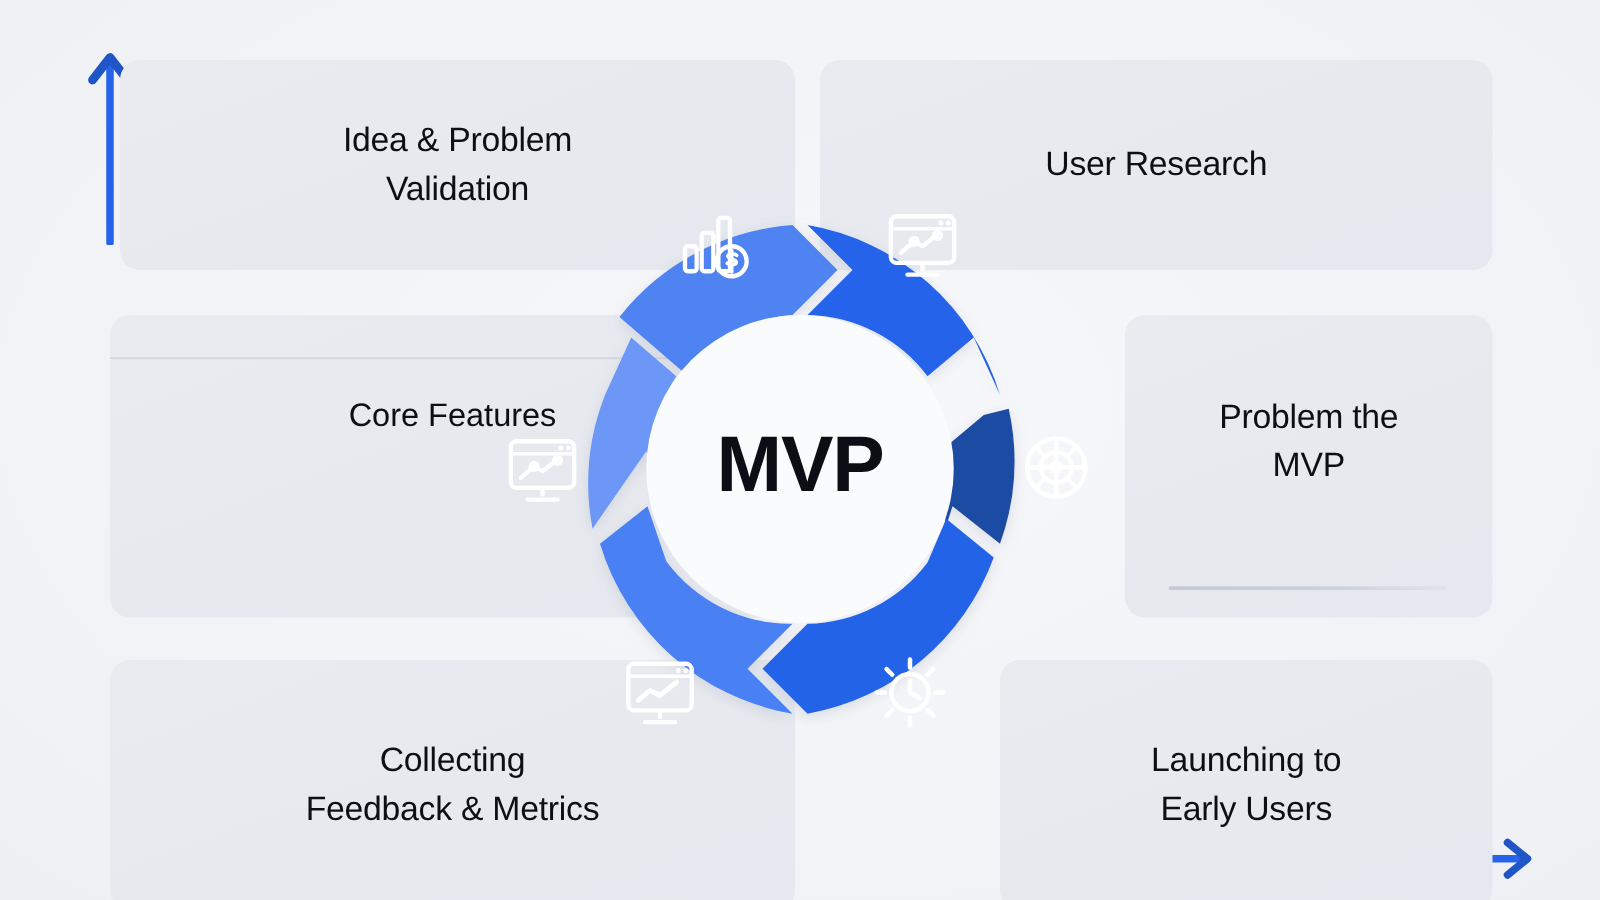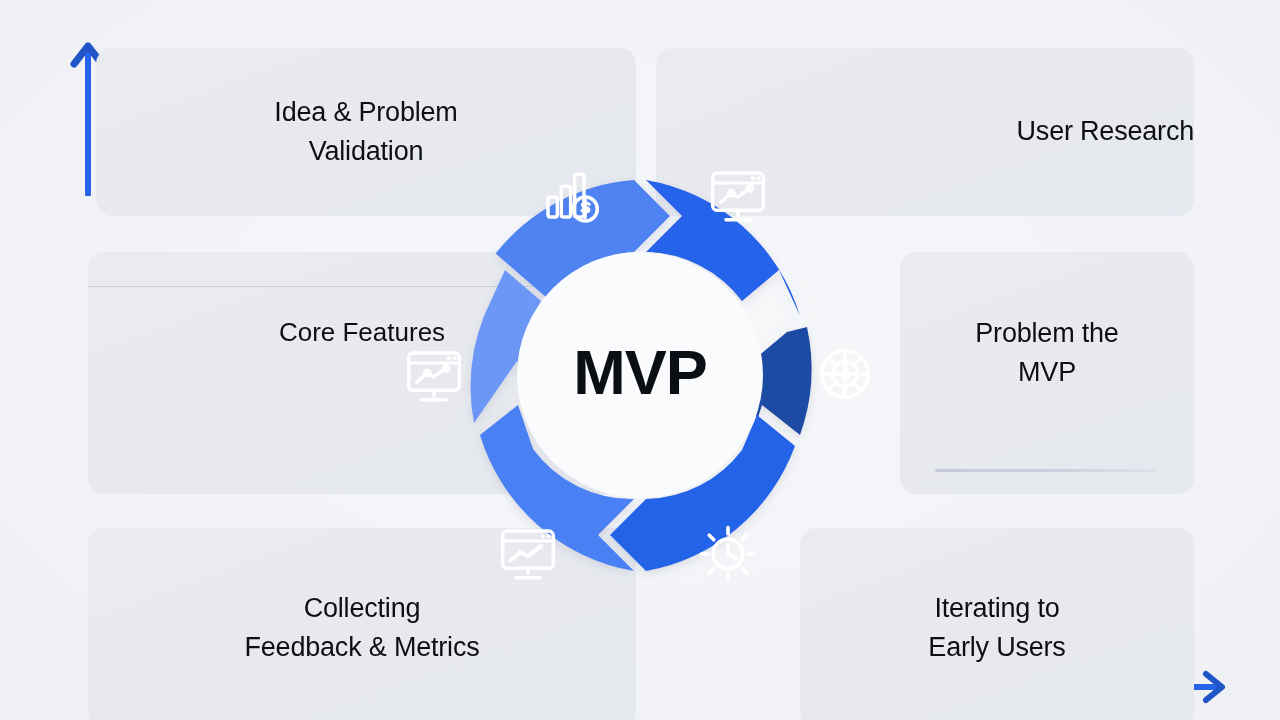--- a/index.html
+++ b/index.html
@@ -48,21 +48,21 @@
     width: 100%;
   }
   .panel-rule {
     height: 3px;
     border-radius: 2px;
     background: linear-gradient(90deg, #c4cad6 0%, #ccd2dd 60%, #dfe3ea 100%);
   }
 
   
   #panel-tl  { left: 96px;  top: 48px;  width: 540px; height: 168px; }
-  #panel-tr  { left: 656px; top: 48px;  width: 538px; height: 168px; align-items: flex-end; }
+  #panel-tr  { left: 656px; top: 48px;  width: 538px; height: 168px; }
   #panel-ml  { left: 88px;  top: 252px; width: 548px; height: 242px;
                justify-content: flex-start; padding-top: 34px; }
   #panel-mr  { left: 900px; top: 252px; width: 294px; height: 242px;
                justify-content: flex-start; padding-top: 62px; }
   #panel-bl  { left: 88px;  top: 528px; width: 548px; height: 200px; }
   #panel-br  { left: 800px; top: 528px; width: 394px; height: 200px; }
 
   #panel-ml .panel-text { margin-bottom: 26px; }
   #panel-ml .panel-divider { margin: 0 0 0 0; }
   #panel-ml .panel-sub { margin-top: 30px; }
@@ -138,21 +138,21 @@
 MVP</div>
     <div class="panel-rule"></div>
   </div>
 
   <div class="panel" id="panel-bl">
     <div class="panel-text">Collecting
 Feedback &amp; Metrics</div>
   </div>
 
   <div class="panel" id="panel-br">
-    <div class="panel-text">Iterating to
+    <div class="panel-text">Launching to
 Early Users</div>
   </div>
 
   <div id="wheel">
     <svg viewBox="0 0 540 540">
       <defs>
 
         <symbol id="ic-monitor-chart" viewBox="0 0 48 48">
           <rect x="5" y="6" width="38" height="28" rx="3.5" fill="none" stroke="#fff" stroke-width="2.6"></rect>
           <line x1="5" y1="13.5" x2="43" y2="13.5" stroke="#fff" stroke-width="2.2"></line>

